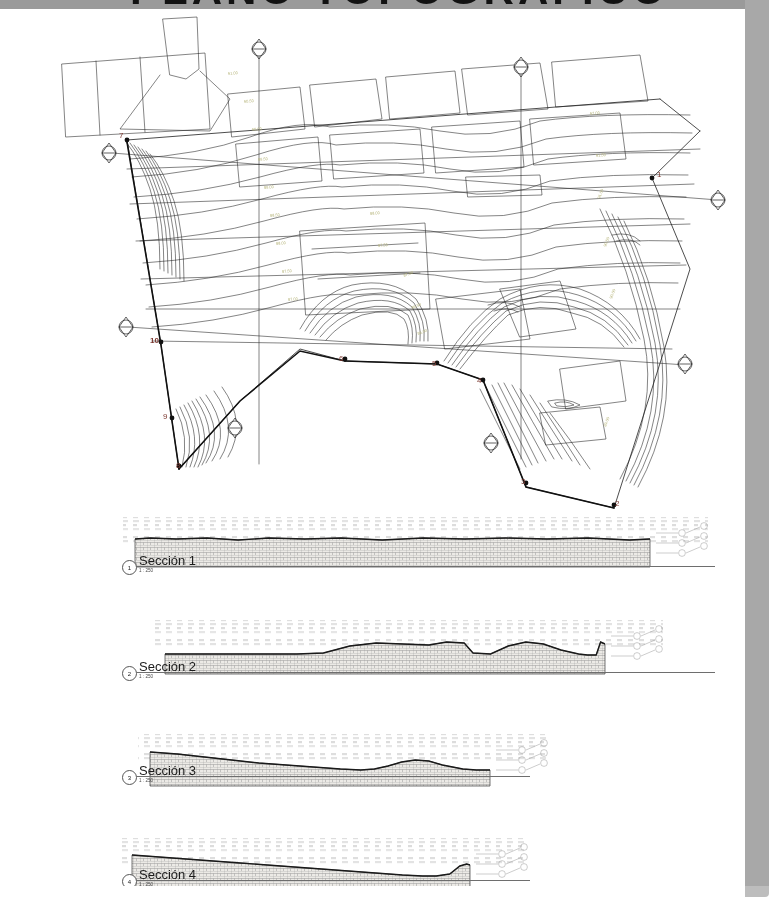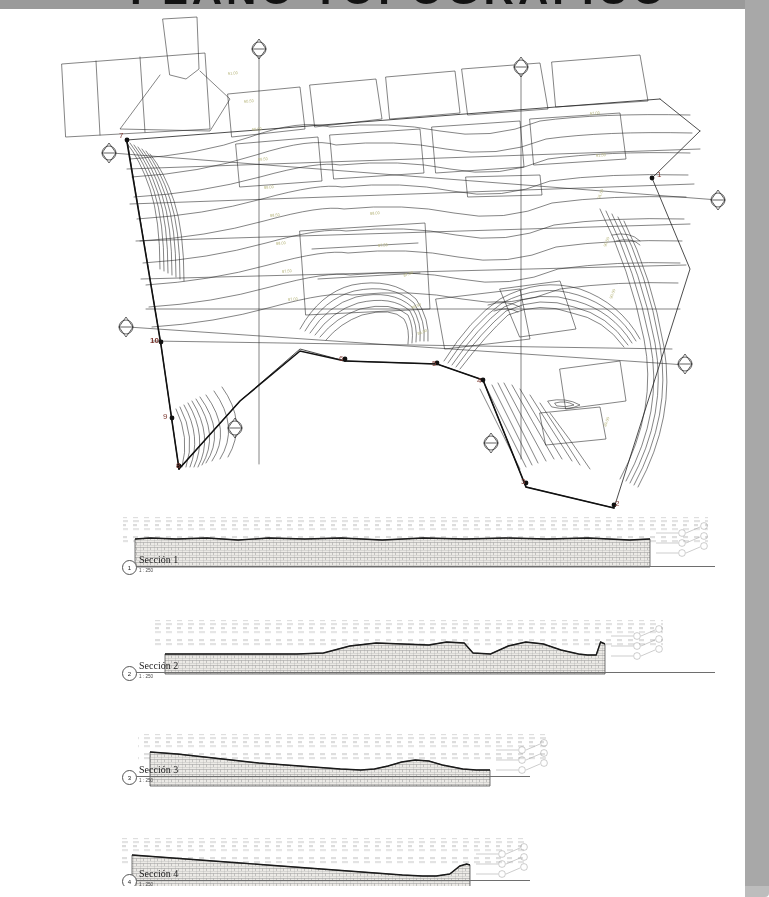--- a/index.html
+++ b/index.html
@@ -77,23 +77,23 @@
     color: #7d3a32;
     font-family: "Liberation Sans", sans-serif;
     line-height: 1;
     white-space: nowrap;
   }
 
   
   .section-block { position: absolute; }
   .sec-title {
     position: absolute;
-    font-size: 10px;
+    font-size: 13px;
     color: #1c1c1c;
-    font-family: Liberation Serif, serif;
+    font-family: Liberation Sans, sans-serif;
     white-space: nowrap;
     line-height: 1.15;
   }
   .sec-scale {
     position: absolute;
     font-size: 4.6px;
     color: #4a4a4a;
     font-family: "Liberation Sans", sans-serif;
     white-space: nowrap;
   }

